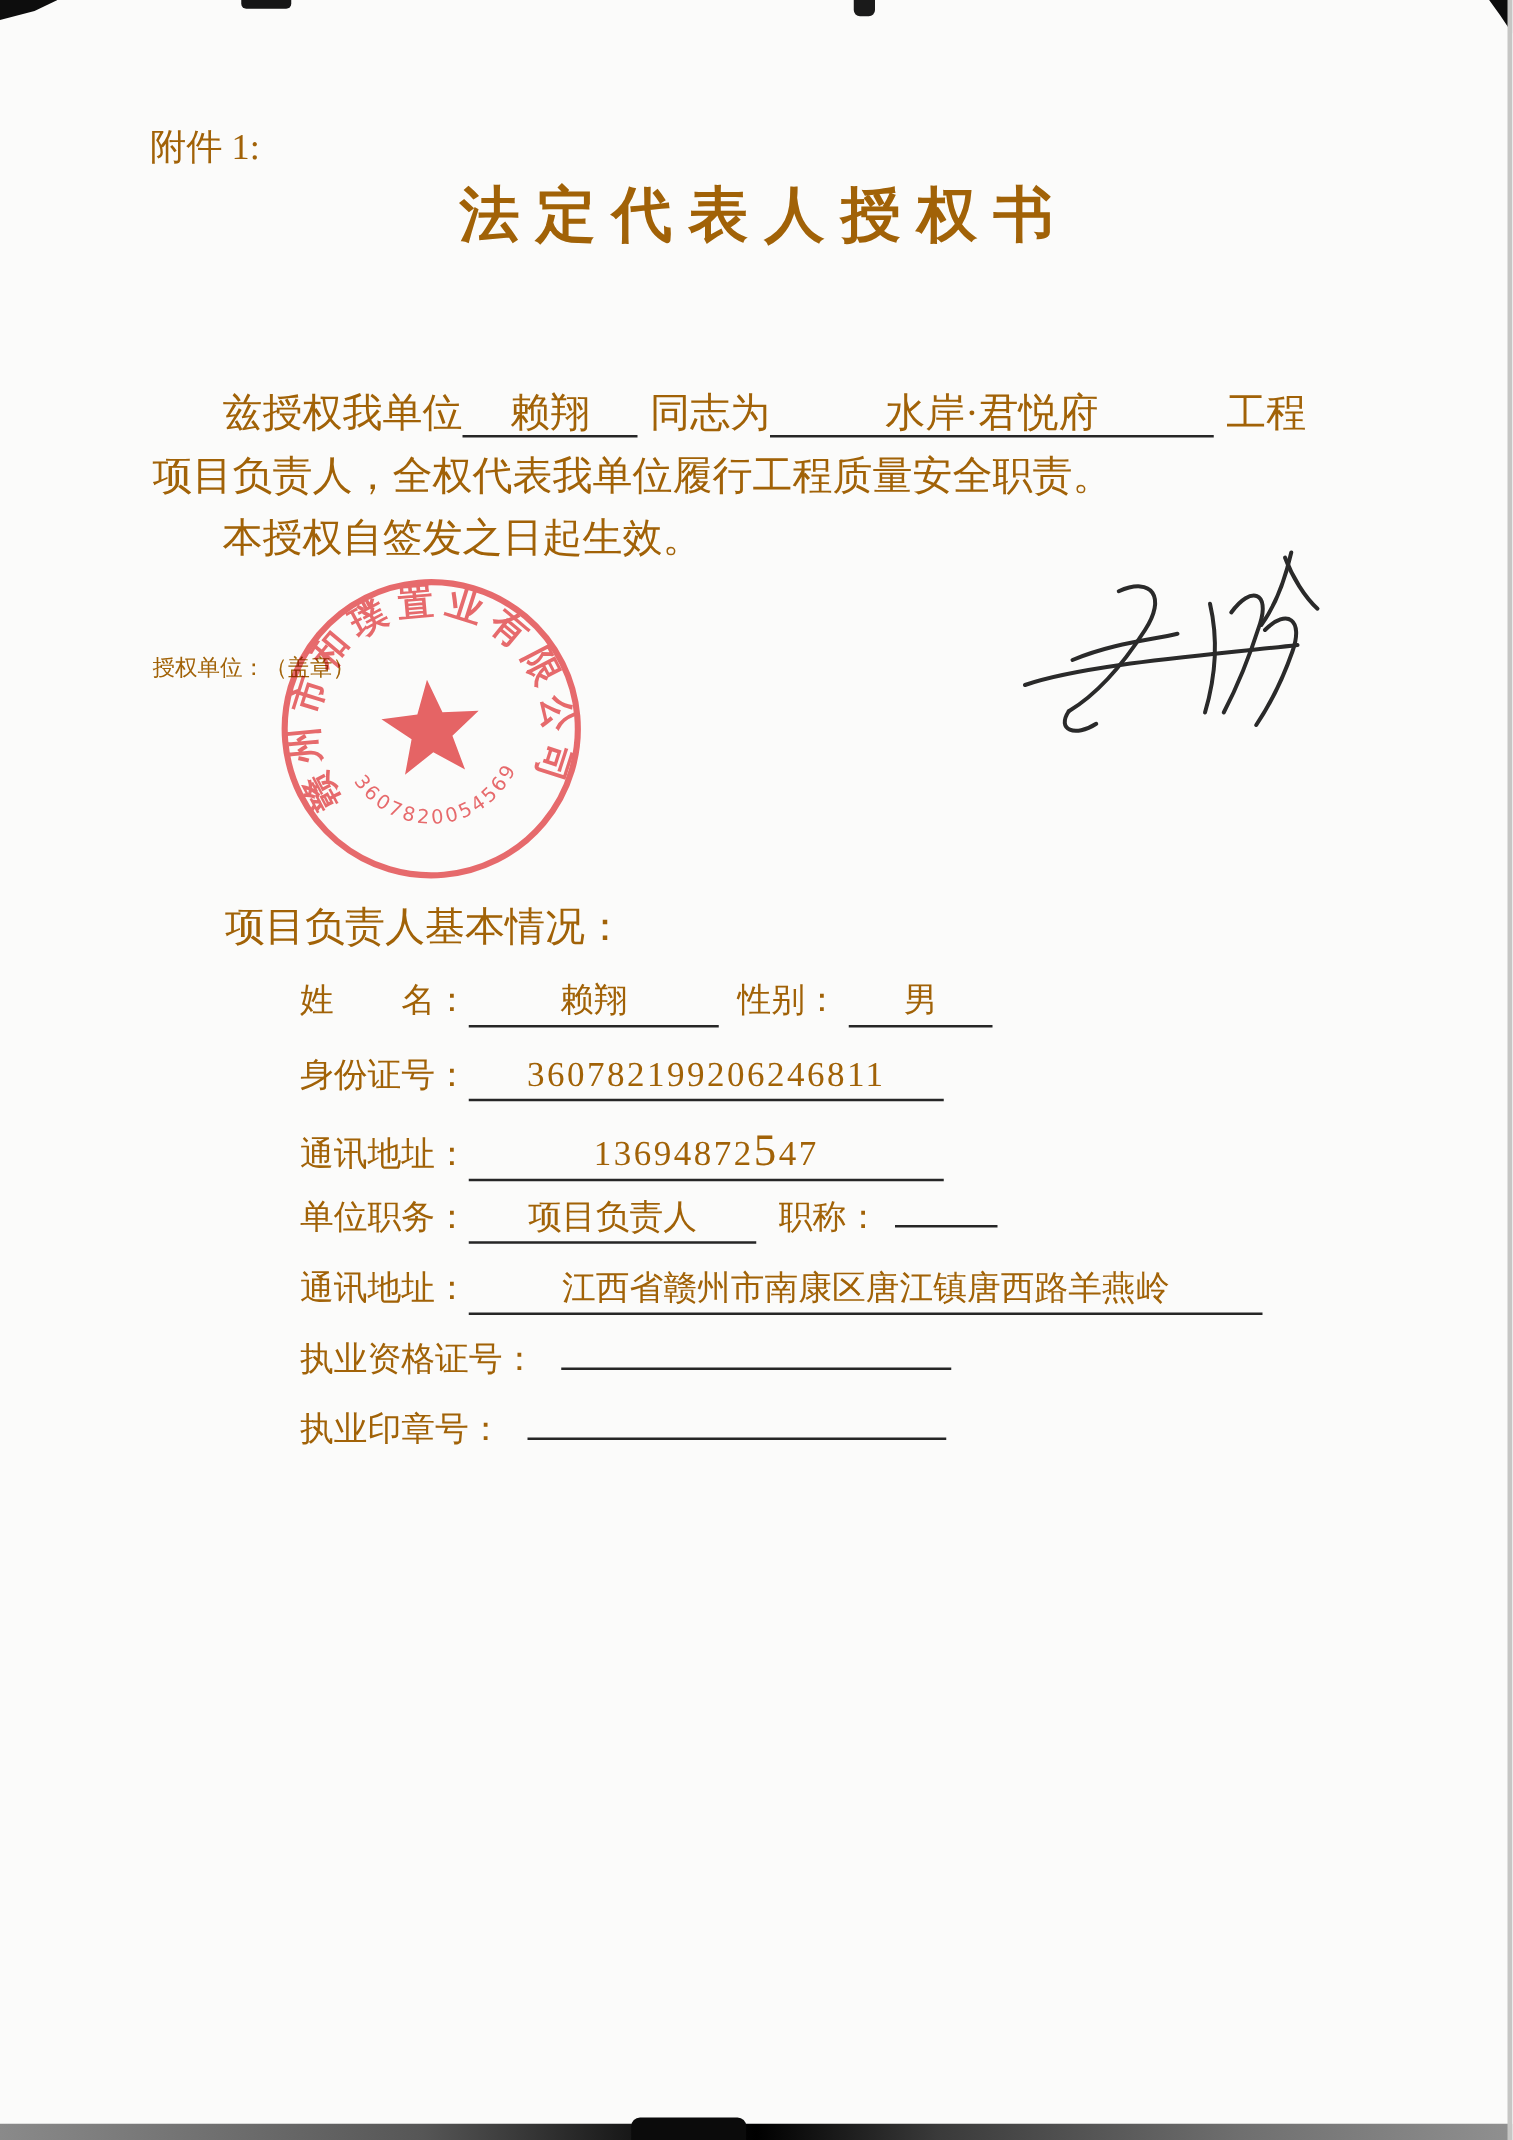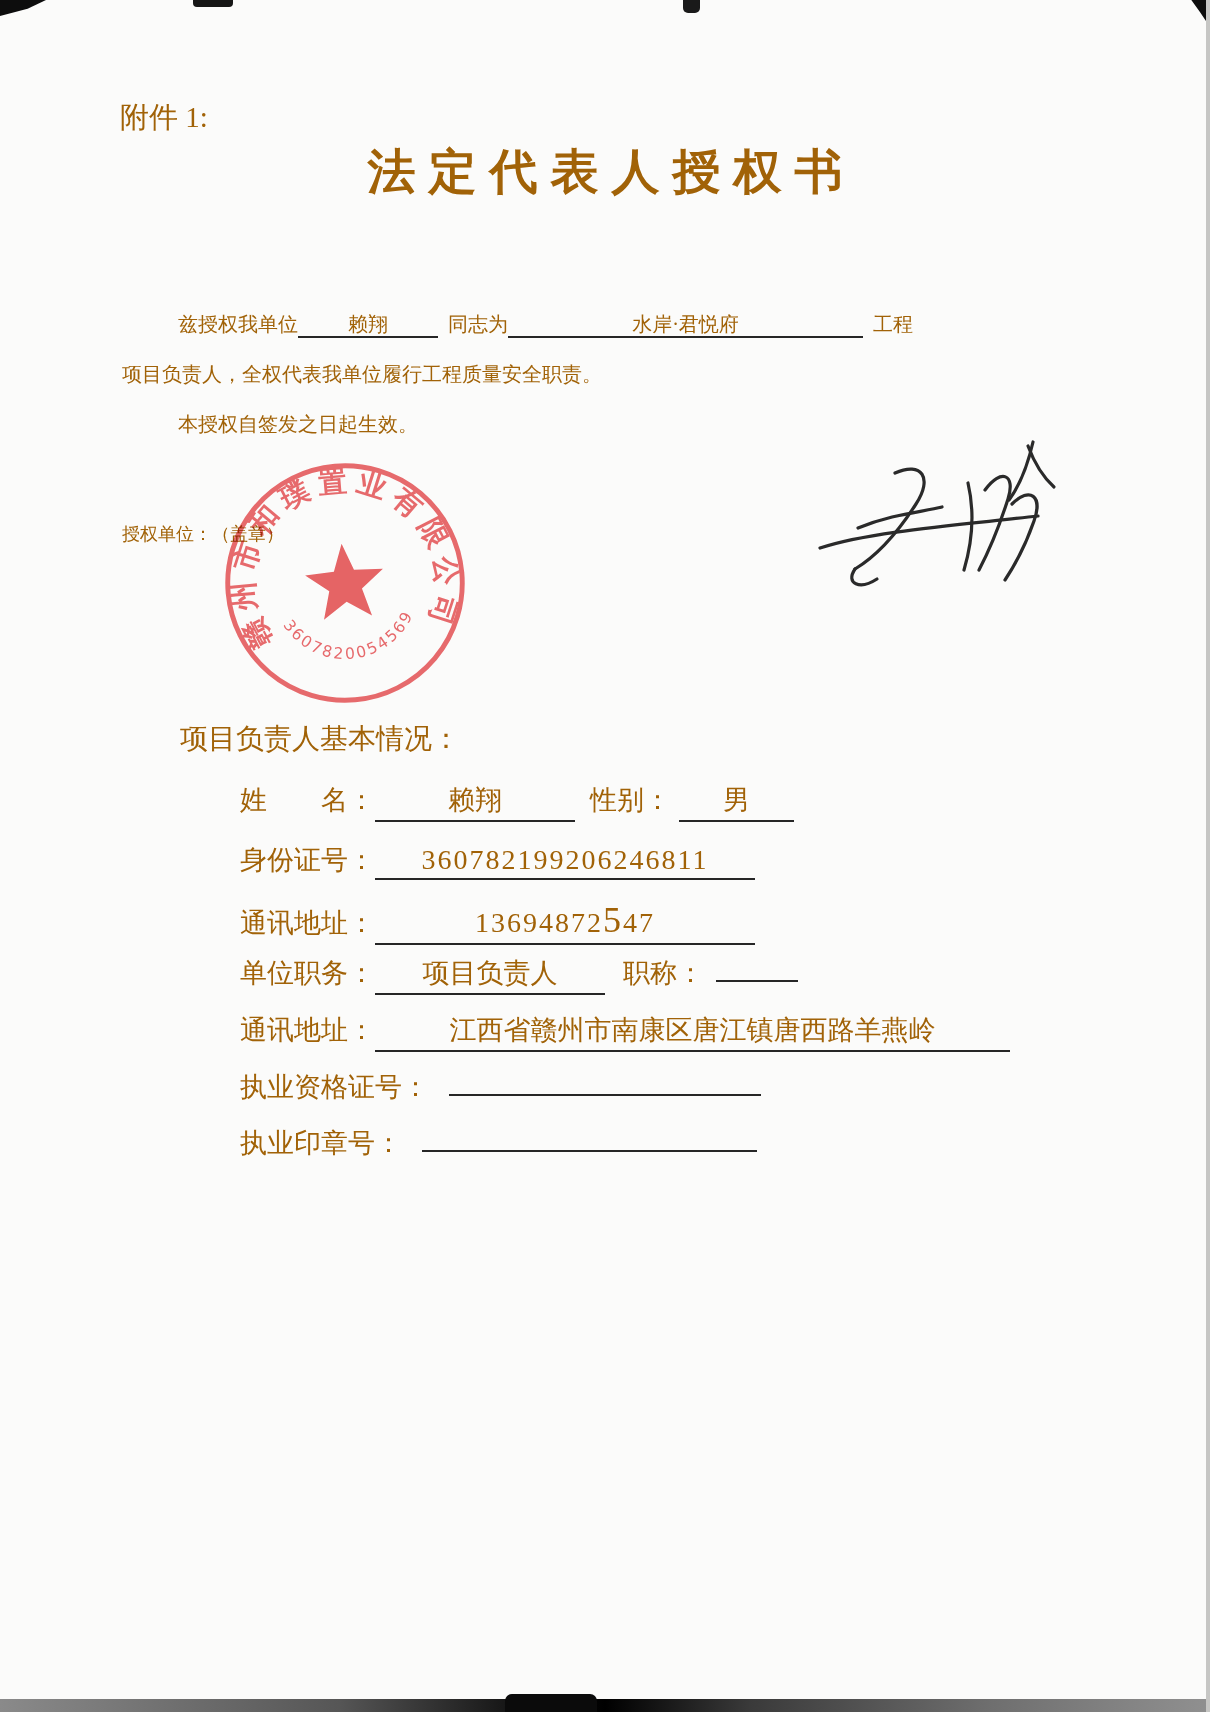--- a/index.html
+++ b/index.html
@@ -12,40 +12,40 @@
     font-family:"Liberation Serif","DejaVu Serif",serif;
     color:#a16207;
   }
   .abs { position:absolute; }
   .attachment { left:120px; top:98px; font-size:29px; }
   .doc-title {
     left:0; top:140px; width:100%;
     text-align:center; font-size:48px; font-weight:bold;
     letter-spacing:13px; text-indent:13px;
   }
-  .bodytext { font-size:20px; line-height:1.0; white-space:nowrap; }
+  .bodytext { font-size:32px; line-height:1.0; white-space:nowrap; }
   .l1 { left:122px; top:314px; }
   .l1 .indent { display:inline-block; width:56px; }
   .l2 { left:122px; top:364px; }
   .l3 { left:178px; top:414px; }
   .ul {
     display:inline-block; text-align:center;
     border-bottom:2px solid #262626; padding-bottom:2px;
   }
   .ul-name  { width:140px; }
   .ul-proj  { width:355px; }
   .gap-s { display:inline-block; width:10px; }
   .sign-row { top:522px; font-size:18px; }
   .sign-unit { left:122px; }
   .sign-rep  { left:480px; }
   .date-row { left:695px; top:636px; font-size:27px; }
   .date-row .yy { margin-left:50px; }
   .date-row .mm { margin-left:32px; }
   .date-row .dd { margin-left:32px; }
-  .section-title { left:180px; top:720px; font-size:28px; }
+  .section-title { left:180px; top:720px; font-size:32px; }
   .frow { left:240px; font-size:27px; white-space:nowrap; }
   .r1 { top:782px; } .r2 { top:842px; } .r3 { top:899px; }
   .r4 { top:955px; } .r5 { top:1012px; } .r6 { top:1069px; }
   .r7 { top:1125px; }
   .ul-fname { width:200px; }
   .ul-gender { width:115px; margin-left:8px; }
   .ul-id { width:380px; }
   .ul-phone { width:380px; }
   .ul-pos { width:230px; }
   .ul-title { width:82px; margin-left:12px; }

